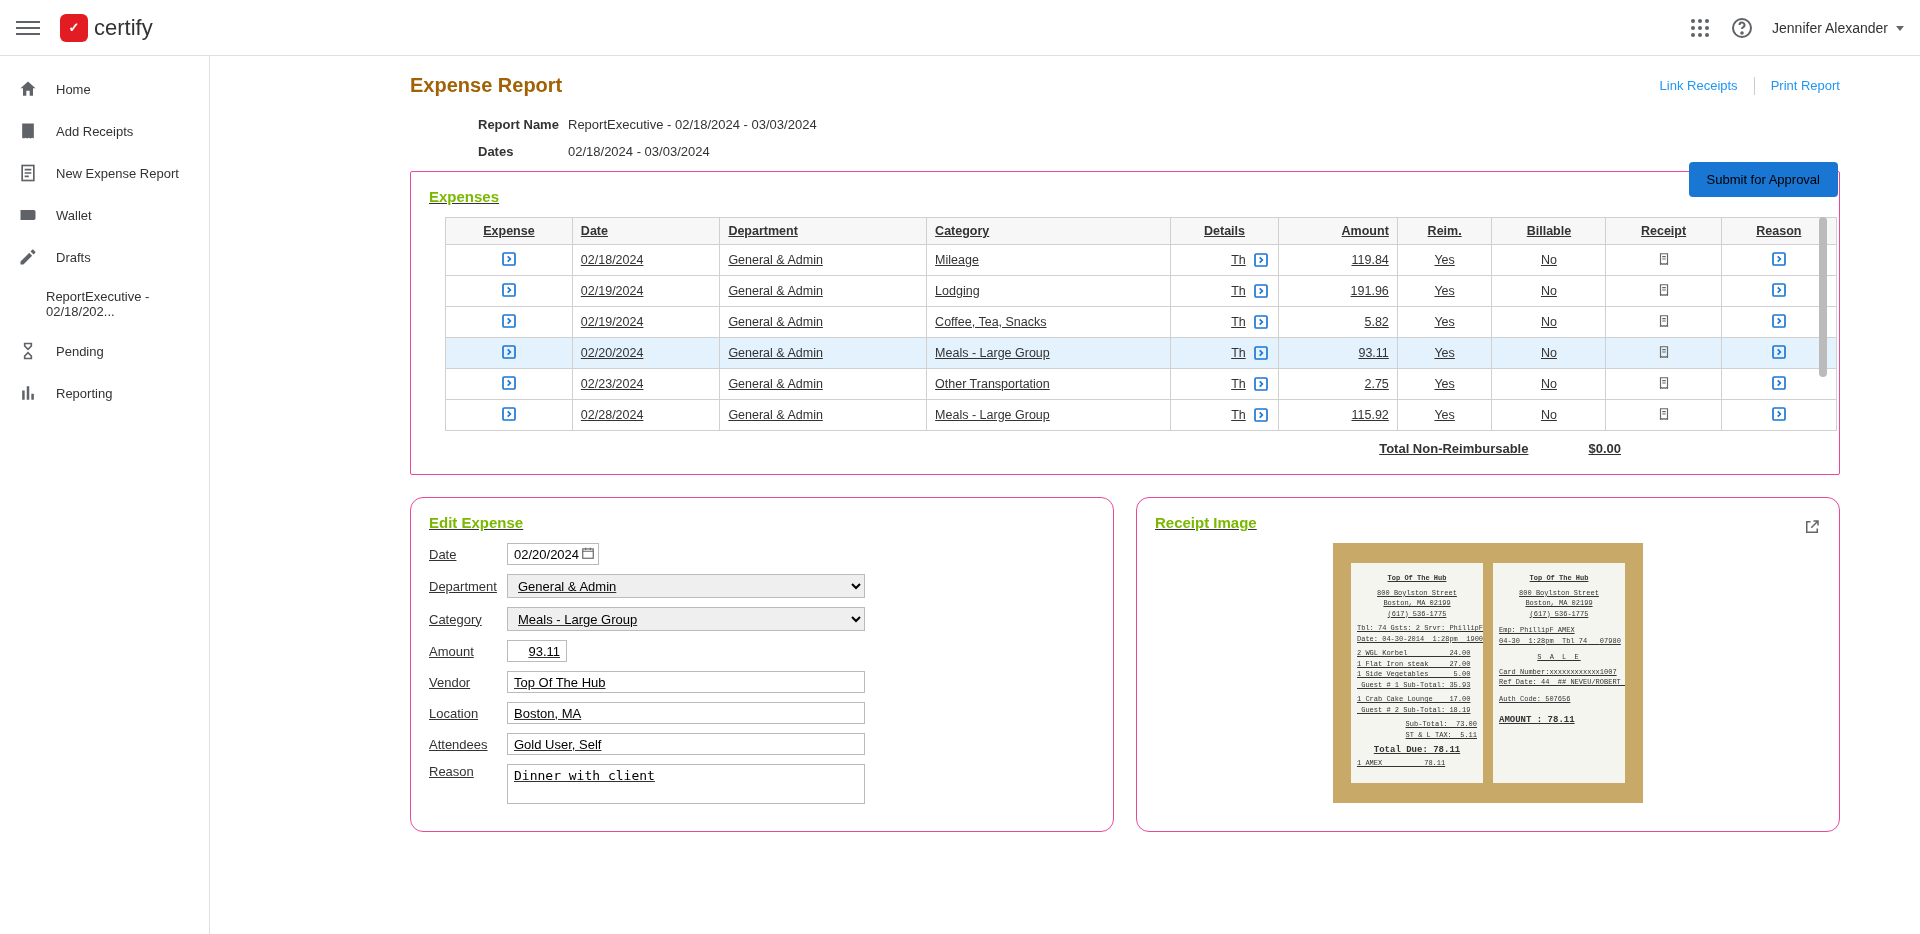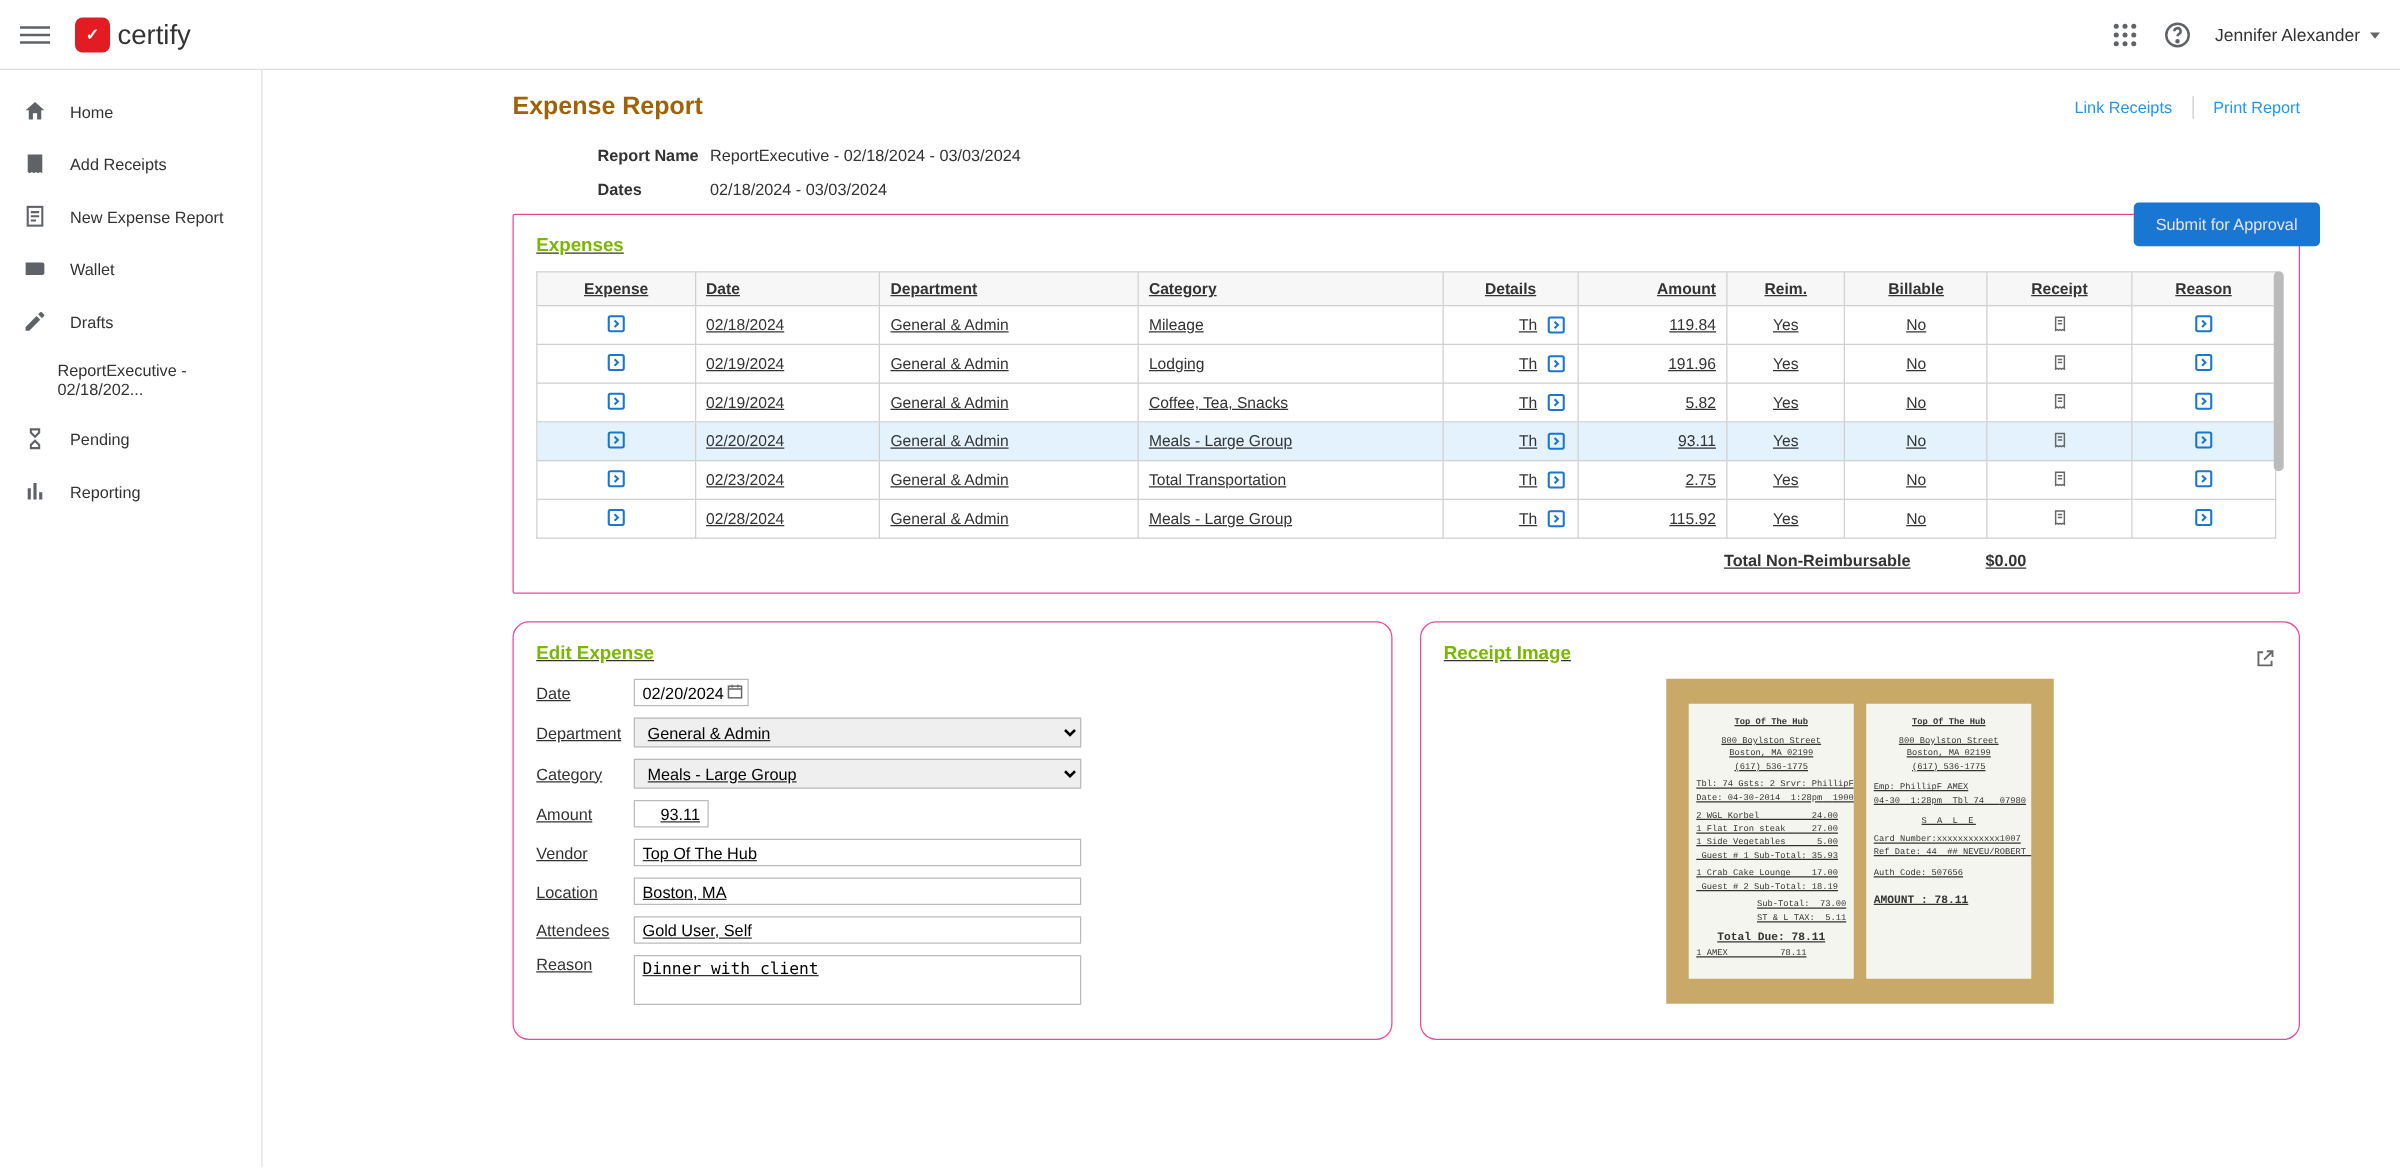--- a/index.html
+++ b/index.html
@@ -40,34 +40,34 @@
 .page-actions { margin-left: auto; display: flex; align-items: center; gap: 16px; }
 .link-action { color: #2196f3; font-size: 13px; cursor: pointer; }
 .link-divider { width: 1px; height: 18px; background: #ccc; }
 
 .report-meta { margin-bottom: 6px; padding-left: 20px; }
 .meta-row { display: flex; margin-bottom: 12px; }
 .meta-label { width: 90px; font-weight: bold; font-size: 13px; margin-left: 48px; }
 .meta-value { font-size: 13px; }
 
 .submit-btn {
-  background: #1976d2; color: #e5e5e5; border: none; padding: 10px 18px;
+  background: #1976d2; color: #000000; border: none; padding: 10px 18px;
   border-radius: 4px; font-size: 13px; cursor: pointer;
-  position: absolute; right: 64px; top: 106px;
+  position: absolute; right: 82px; top: 106px;
 }
 .main { position: relative; }
 
 .card {
   border: 1px solid #ec4899; border-radius: 2px; padding: 16px 18px 18px;
   margin-bottom: 22px; background: #fff; text-decoration: underline;
 }
 .card-title { color: #7ab800; font-size: 15px; font-weight: 600; margin-bottom: 12px; }
 
 .expenses-table-wrap { position: relative; }
-.expenses-table { width: 100%; border-collapse: collapse; }
+.expenses-table { width: 100%; border-collapse: collapse; margin-left: 16px; }
 .expenses-table th {
   background: #f7f7f7; border: 1px solid #d0d0d0; padding: 6px 8px;
   font-weight: bold; font-size: 12.5px; text-align: left;
 }
 .expenses-table td { border: 1px solid #d0d0d0; padding: 5px 8px; font-size: 12.5px; }
 .expenses-table td.num, .expenses-table th.num { text-align: right; }
 .expenses-table td.ctr, .expenses-table th.ctr { text-align: center; }
 .row-sel { background: #e3f2fd; }
 .go-icon {
   display: inline-flex; width: 18px; height: 18px; align-items: center;
@@ -412,21 +412,21 @@
               </tr>
               <tr>
                 <td class="ctr"><span class="go-icon">
                     <svg viewBox="0 0 24 24" fill="none" stroke="currentColor" stroke-width="2.5">
                       <rect x="3" y="3" width="18" height="18" rx="2"></rect>
                       <path d="M10 8l4 4-4 4"></path>
                     </svg>
                   </span></td>
                 <td>02/23/2024</td>
                 <td>General &amp; Admin</td>
-                <td>Total Transportation</td>
+                <td>Other Transportation</td>
                 <td>
                   <div class="details-cell">
                     <span>Th</span>
                     <span class="go-icon">
                       <svg viewBox="0 0 24 24" fill="none" stroke="currentColor" stroke-width="2.5">
                         <rect x="3" y="3" width="18" height="18" rx="2"></rect>
                         <path d="M10 8l4 4-4 4"></path>
                       </svg>
                     </span>
                   </div>

